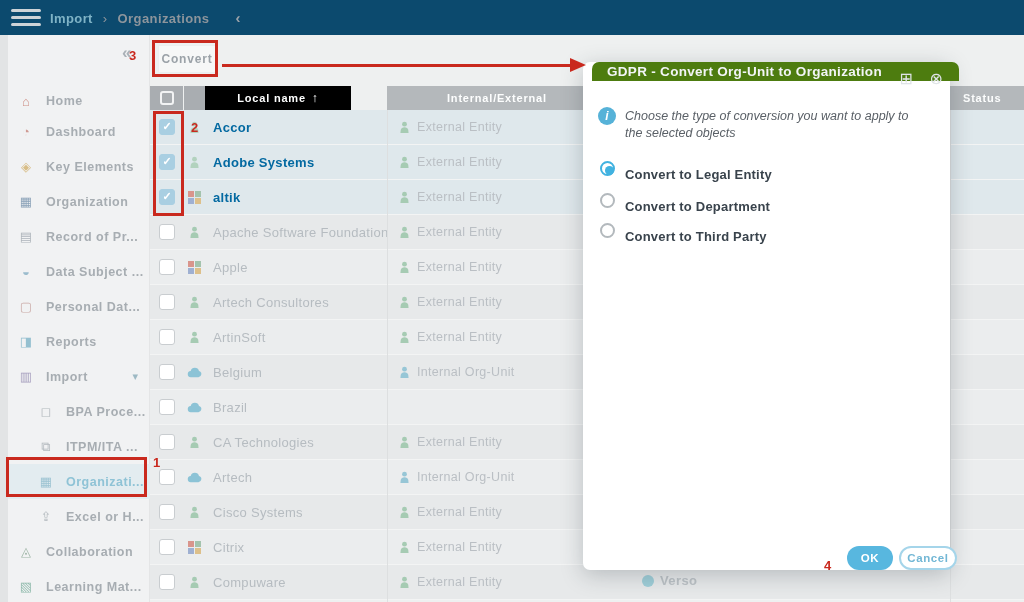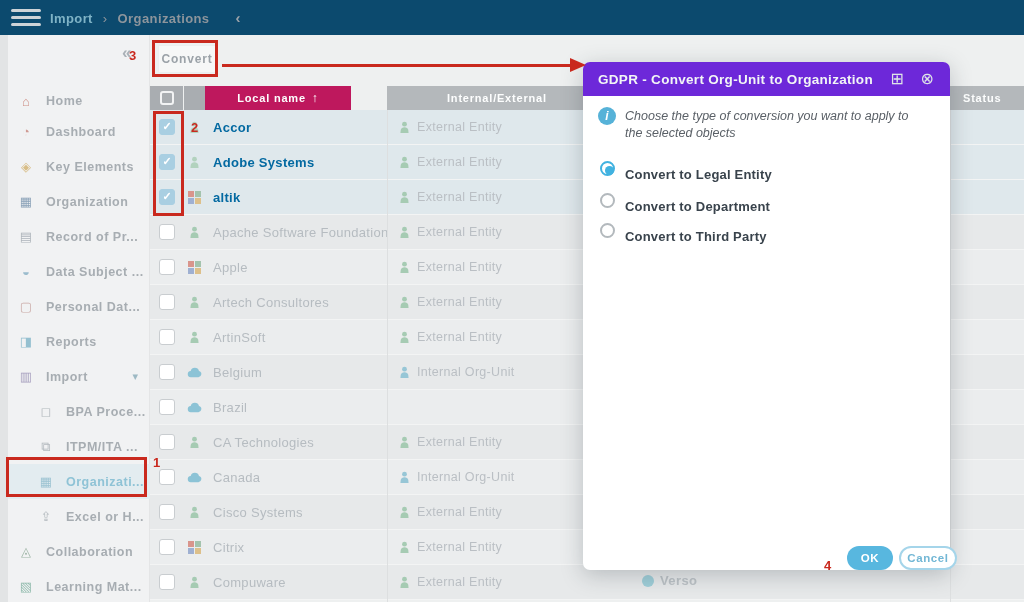--- a/index.html
+++ b/index.html
@@ -31,21 +31,21 @@
   
   .convertbtn{position:absolute;left:158px;top:45px;width:58px;height:28px;background:#f6f7f7;border:1px solid #eceeee;
     color:#9ba2a8;font-size:12px;font-weight:700;letter-spacing:.8px;display:flex;align-items:center;justify-content:center;cursor:pointer;}
 
   
   .thead{position:absolute;top:86px;height:24px;color:#fdfefe;font-size:11px;font-weight:700;letter-spacing:.8px;
     display:flex;align-items:center;justify-content:center;cursor:pointer;}
   .h-cb{left:150px;width:33px;background:#a9adb1;}
   .h-cb .box{width:14px;height:14px;border:2px solid #f2f3f4;border-radius:3px;}
   .h-ic{left:184px;width:21px;background:#a9adb1;}
-  .h-name{left:205px;width:146px;background:#be185d;}
+  .h-name{left:205px;width:146px;background:#000000;}
   .h-name .arrow{margin-left:6px;font-size:12px;}
   .h-gray{left:387px;width:637px;background:#b4b8bb;justify-content:flex-start;}
   .h-ie{position:absolute;left:60px;}
   .h-st{position:absolute;left:576px;}
 
   .tbody{position:absolute;left:150px;top:110px;width:874px;}
   .trow{position:relative;width:874px;height:35px;display:grid;grid-template-columns:33px 22px 182px 1fr;align-items:center;
     background:#ebedee;border-bottom:1px solid #f3f4f4;cursor:pointer;}
   .trow:nth-child(even){background:#e7e9ea;}
   .trow.selrow{background:#dfe8ec;}
@@ -59,21 +59,21 @@
   .logo i:nth-child(3){background:#9fb0d2;}.logo i:nth-child(4){background:#ddc08b;}
   .rname{padding-left:8px;font-size:13px;letter-spacing:.3px;color:#b6bcc1;white-space:nowrap;overflow:hidden;}
   .selrow .rname{color:#0369a1;font-weight:700;}
   .rtype{padding-left:11px;font-size:12.5px;letter-spacing:.3px;color:#babfc4;display:flex;align-items:center;gap:6px;}
   .svg-ext{fill:#a6cbb3;} .svg-int{fill:#97c6d6;} .svg-row{fill:#a6cbb3;} .selrow .svg-row{fill:#b2d2be;}
   .vline{position:absolute;top:110px;width:1px;height:492px;background:#dddfe0;}
 
   
   .modal{position:absolute;left:583px;top:62px;width:367px;height:508px;background:#fff;border-radius:7px;
     box-shadow:0 5px 22px rgba(40,50,60,.25);z-index:40;}
-  .mhead{position:absolute;left:0;top:0;width:367px;height:34px;background:#6d28d9;border-radius:7px 7px 0 0;
+  .mhead{position:absolute;left:9px;top:0;width:367px;height:19px;background:#4d7c0f;border-radius:7px 7px 0 0;
     display:flex;align-items:center;}
   .mtitle{margin-left:15px;color:#f2f5f6;font-size:13.5px;font-weight:700;letter-spacing:.3px;}
   .mico{position:absolute;color:#dfe4e7;font-size:16px;cursor:pointer;top:7px;}
   .mico.win{right:46px;} .mico.close{right:16px;}
   .minfo{position:absolute;left:15px;top:45px;width:330px;display:flex;gap:9px;}
   .iinfo{flex:0 0 18px;width:18px;height:18px;border-radius:50%;background:#56b2d8;color:#fff;font-size:12px;font-weight:700;
     font-style:italic;display:flex;align-items:center;justify-content:center;}
   .minfo .txt{font-size:12.5px;font-style:italic;color:#5a6067;line-height:1.35;padding-top:1px;}
   .ropt{position:absolute;left:17px;display:flex;align-items:center;gap:10px;cursor:pointer;}
   .radio{width:15px;height:15px;border-radius:50%;border:2px solid #b3b9bd;background:#fff;}
@@ -400,21 +400,21 @@
 
     <div class="trow">
       <span class="cbwrap">
           <span class="cb"></span>
         </span>
       <span class="ricn">
           <svg width="15" height="12" viewBox="0 0 16 12">
             <path fill="#8cc3d6" d="M4.3 11.5a3.3 3.3 0 0 1-.4-6.6A4.6 4.6 0 0 1 12.8 5a3.3 3.3 0 0 1-.6 6.5H4.3z"></path>
           </svg>
         </span>
-      <span class="rname">Canada</span>
+      <span class="rname">Artech</span>
       <span class="rtype">
           <svg class="svg-int" width="13" height="13" viewBox="0 0 14 14">
             <circle cx="7" cy="3.4" r="2.6"></circle>
             <path d="M7 6.6c-2.2 0-3.6 1.1-4 2.8L2.6 13h8.8l-.4-3.6C10.6 7.7 9.2 6.6 7 6.6z"></path>
           </svg>
           <span>Internal Org-Unit</span>
         </span>
     </div>
 
     <div class="trow">

